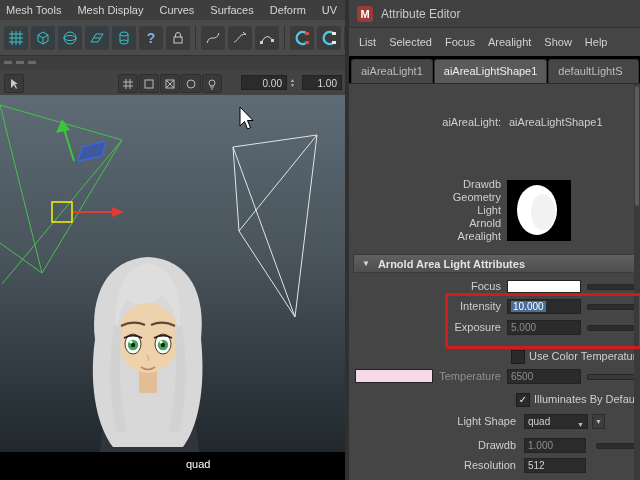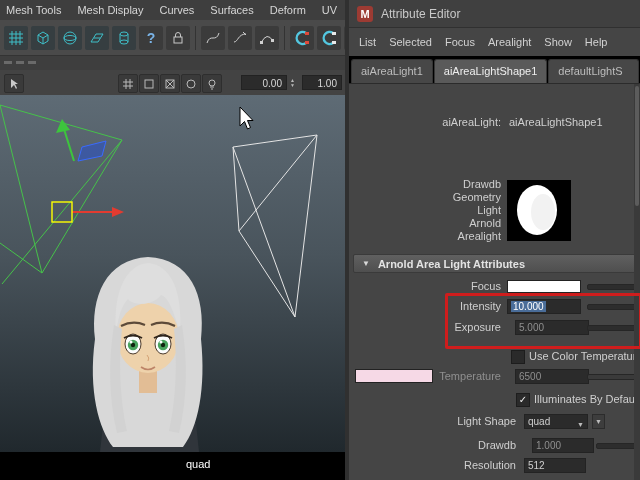--- a/index.html
+++ b/index.html
@@ -59,21 +59,21 @@
   .ae-tab.selected{background:#5a5a5a;color:#eee;}
   .ae-tab.last{flex:1 1 auto;min-width:0;}
 
   #ae-content{position:absolute;left:0;top:84px;width:291px;height:396px;overflow:hidden;}
   .ae-label{position:absolute;font-size:11px;color:#cfcfcf;white-space:nowrap;}
   .ae-label.r{text-align:right;}
   .ae-label.dis{color:#8f8f8f;}
   .ae-field{position:absolute;height:15px;background:#2b2b2b;border:1px solid #232323;
             box-sizing:border-box;font-size:10px;color:#cfcfcf;line-height:13px;padding:0 3px;}
   .ae-field .sel{background:#4a6d99;color:#fff;padding:0 2px;}
-  .ae-field.dis{color:#8f8f8f;margin-left:8px;}
+  .ae-field.dis{color:#8f8f8f;}
   .ae-slider{position:absolute;height:6px;background:#2d2d2d;border:1px solid #262626;
              border-radius:2px;box-sizing:border-box;}
   .ae-slider.dis{background:#3a3a3a;}
   .ae-check{position:absolute;width:12px;height:12px;background:#2a2a2a;border:1px solid #1d1d1d;
             color:#f0f0f0;font-size:10px;line-height:11px;text-align:center;}
   #section-hdr{position:absolute;left:4px;top:170px;width:283px;height:19px;
                background:linear-gradient(#606060,#4f4f4f);border-radius:2px;border:1px solid #3a3a3a;
                display:flex;align-items:center;gap:8px;padding-left:8px;box-sizing:border-box;}
   #section-hdr .tri{font-size:8px;color:#d8d8d8;}
   #section-hdr .txt{font-size:11px;font-weight:bold;color:#e3e3e3;}

